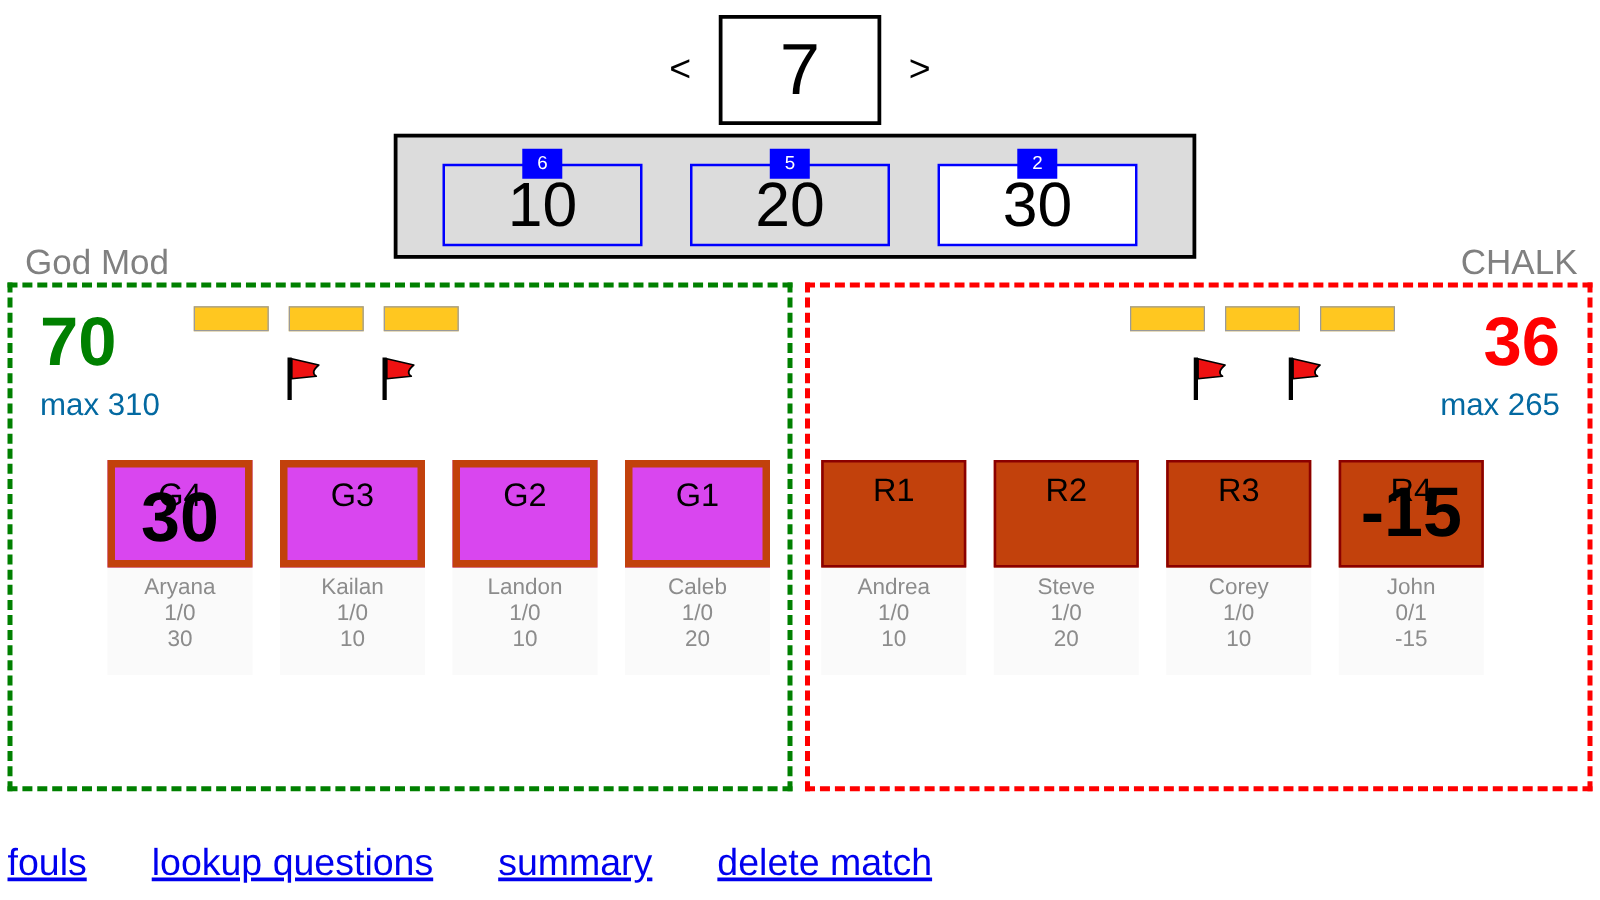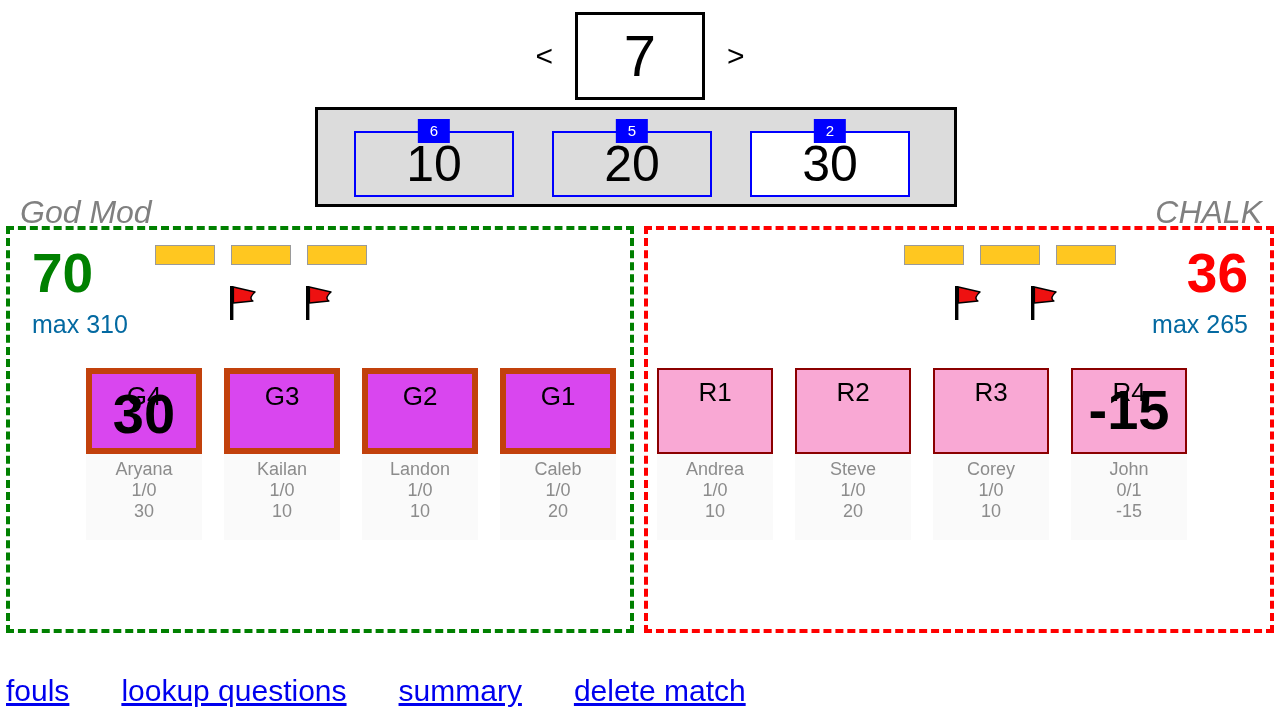--- a/index.html
+++ b/index.html
@@ -90,23 +90,22 @@
     box-sizing: border-box;
   }
   #slot-0 { left: 36px; }
   #slot-1 { left: 234px; }
   #slot-2 { left: 432px; }
 
   
   .team-caption {
     position: absolute;
     top: 194px;
-    font-size: 32px;
+    font-size: 28px;
     color: #808080;
-    font-style: italic;
   }
   #caption-left  { left: 20px; }
   #caption-right { right: 18px; }
 
   
   .team-panel {
     position: absolute;
     top: 226px;
     height: 407px;
     box-sizing: border-box;
@@ -193,21 +192,21 @@
     justify-content: center;
     padding-top: 9px;
     position: relative;
   }
   .player-btn .slot-label {
     font-size: 26px;
     line-height: 1;
     color: #000;
   }
   .player.green .player-btn { background: #d946ef; border: 6px solid #c2410c; }
-  .player.red   .player-btn { background: #f9a8d4; border: 2px solid #8b0000; }
+  .player.red   .player-btn { background: #c2410c; border: 2px solid #8b0000; }
 
   .overlay-score {
     position: absolute;
     left: 0; right: 0;
     top: 12px;
     text-align: center;
     font-size: 56px;
     font-weight: bold;
     color: #000;
     line-height: 1;

